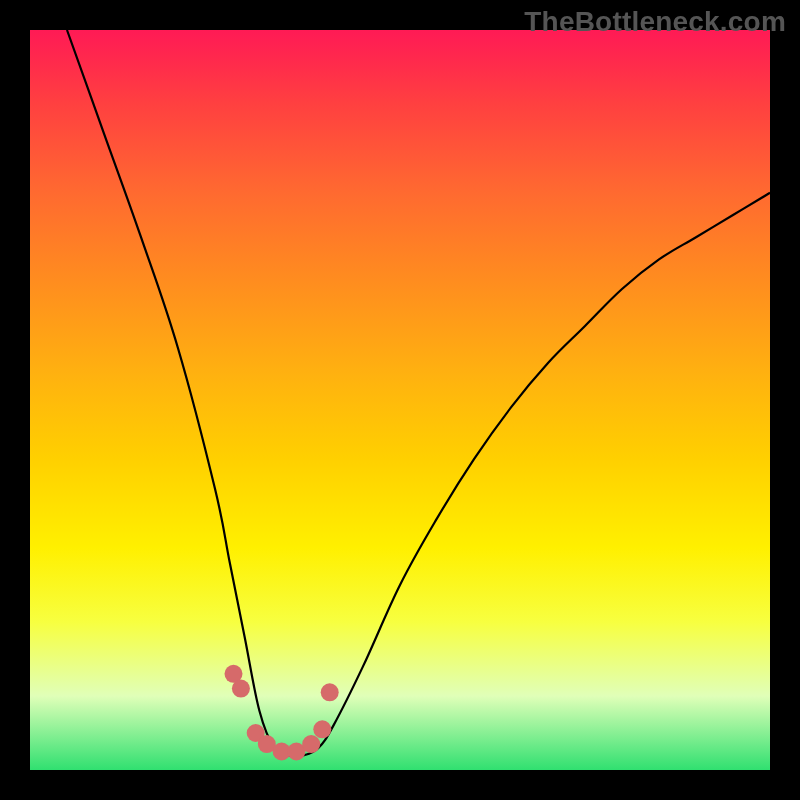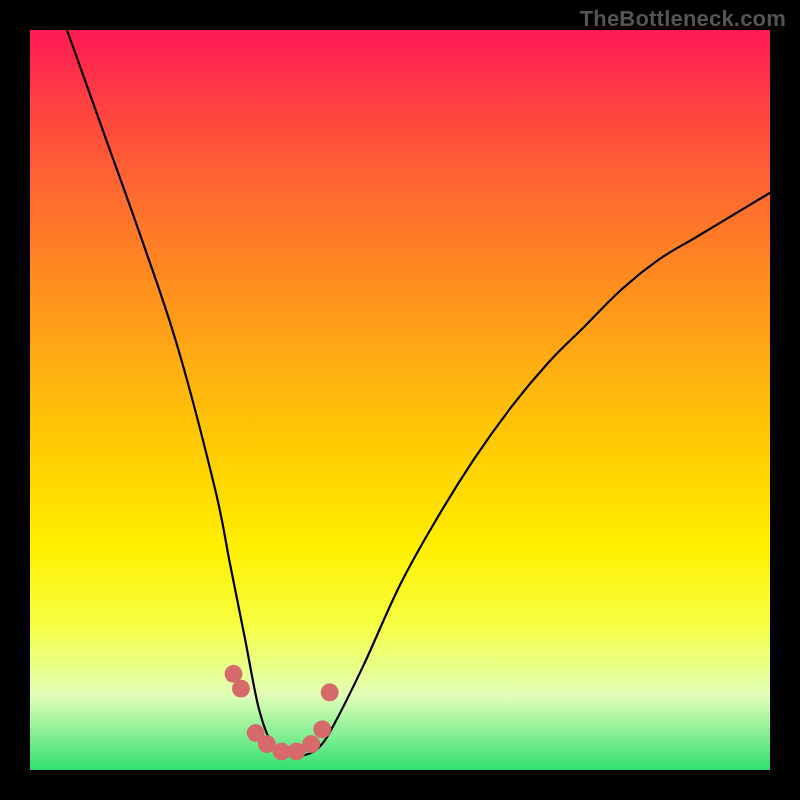--- a/index.html
+++ b/index.html
@@ -34,21 +34,21 @@
       #f7ff40 80%,
       #e0ffb8 90%,
       #30e070 100%
     );
   }
   .watermark {
     position: absolute;
     top: 6px;
     right: 14px;
     font-family: Arial, Helvetica, sans-serif;
-    font-size: 22px;
+    font-size: 28px;
     font-weight: 600;
     color: #555;
     letter-spacing: 0.2px;
     user-select: none;
   }
   svg.curve {
     position: absolute;
     left: 30px;
     top: 30px;
     width: 740px;

